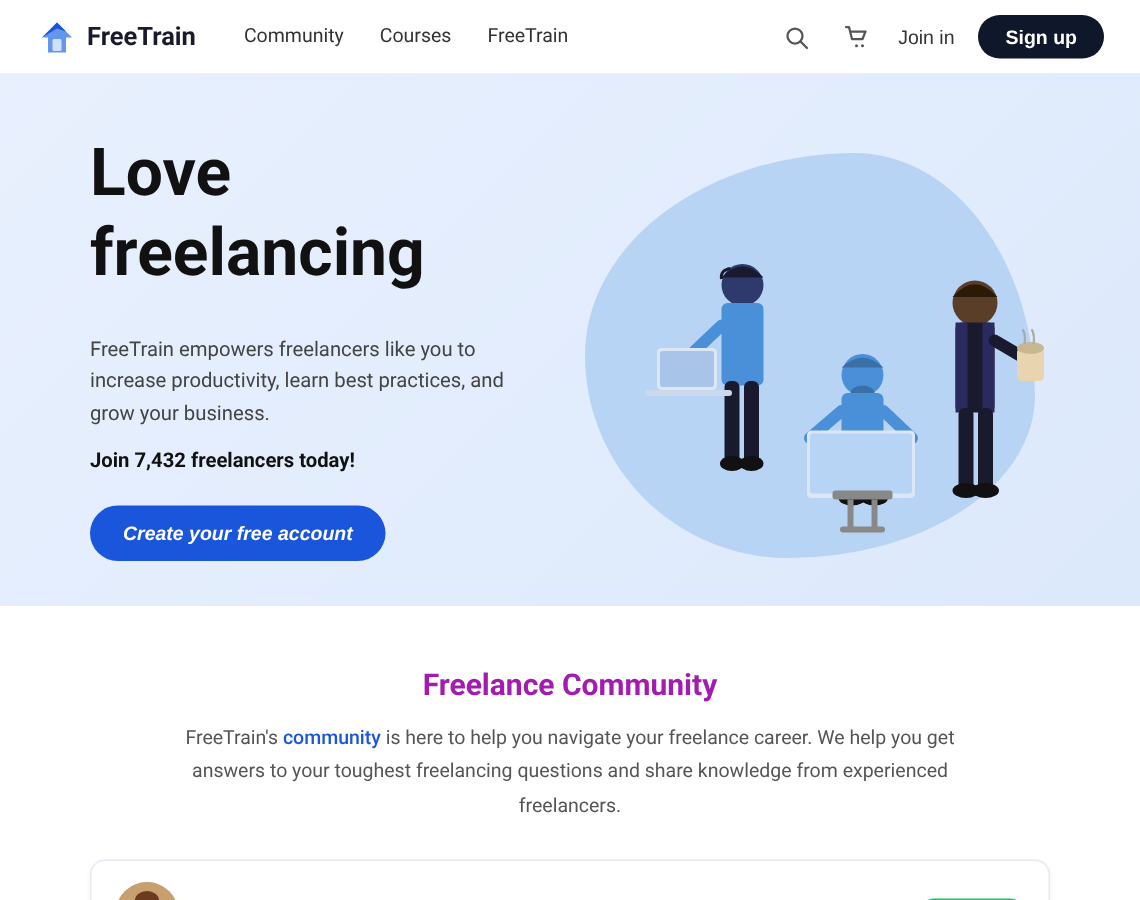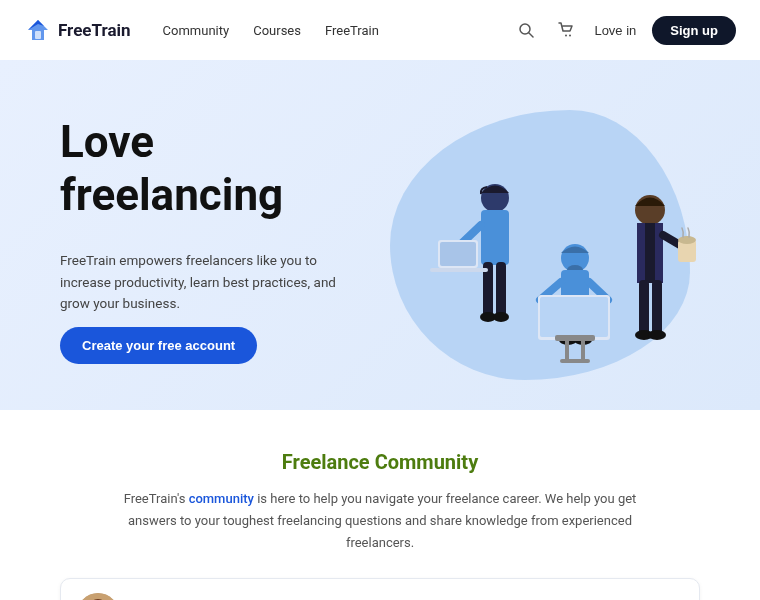--- a/index.html
+++ b/index.html
@@ -11,21 +11,21 @@
       min-height: 600px;
       overflow-x: hidden;
     }
 
     
     nav {
       background: #fff;
       display: flex;
       align-items: center;
       padding: 0 24px;
-      height: 60px;
+      height: 49px;
       box-shadow: 0 1px 3px rgba(0,0,0,0.08);
     }
     .nav-logo {
       display: flex;
       align-items: center;
       gap: 6px;
       margin-right: 32px;
     }
     .nav-logo-icon {
       width: 28px;
@@ -118,20 +118,21 @@
     }
     .hero-cta {
       background: #1a56db;
       color: #fff;
       border: none;
       border-radius: 24px;
       padding: 11px 22px;
       font-size: 13px;
       font-weight: 600;
       cursor: pointer;
+      font-style: italic;
     }
     .hero-illustration {
       flex: 1;
       display: flex;
       justify-content: center;
       align-items: center;
       position: relative;
       height: 280px;
     }
     
@@ -155,21 +156,21 @@
 
     
     .community-section {
       background: #fff;
       text-align: center;
       padding: 40px 60px 0 60px;
     }
     .community-title {
       font-size: 20px;
       font-weight: 700;
-      color: #4d7c0f;
+      color: #a21caf;
       margin-bottom: 14px;
     }
     .community-desc {
       font-size: 13px;
       color: #555;
       line-height: 1.7;
       max-width: 520px;
       margin: 0 auto 24px auto;
     }
     .community-link {
@@ -246,29 +247,30 @@
         <line x1="11" y1="11" x2="15" y2="15" stroke="#555" stroke-width="1.5" stroke-linecap="round"></line>
       </svg>
     </button>
     <button class="nav-icon-btn">
       <svg width="16" height="16" viewBox="0 0 16 16" fill="none">
         <path d="M1 1h2l2 8h7l2-5H5" stroke="#555" stroke-width="1.5" stroke-linecap="round" stroke-linejoin="round"></path>
         <circle cx="8" cy="13.5" r="1" fill="#555"></circle>
         <circle cx="12" cy="13.5" r="1" fill="#555"></circle>
       </svg>
     </button>
-    <button class="nav-signin">Love in</button>
+    <button class="nav-signin">Join in</button>
     <button class="nav-signup">Sign up</button>
   </div>
 </nav>
 
 <section class="hero">
   <div class="hero-content">
     <h1 class="hero-title">Love freelancing</h1>
     <p class="hero-desc">FreeTrain empowers freelancers like you to increase productivity, learn best practices, and grow your business.</p>
+    <p class="hero-join">Join 7,432 freelancers today!</p>
     <button class="hero-cta">Create your free account</button>
   </div>
   <div class="hero-illustration">
     <div class="blob"></div>
 
     <svg class="illustration-svg" viewBox="0 0 320 260">
 
       <ellipse cx="115" cy="88" rx="14" ry="14" fill="#2d3a6b"></ellipse>
 
       <path d="M101 83 Q115 68 129 83" fill="#1a1a2e"></path>

